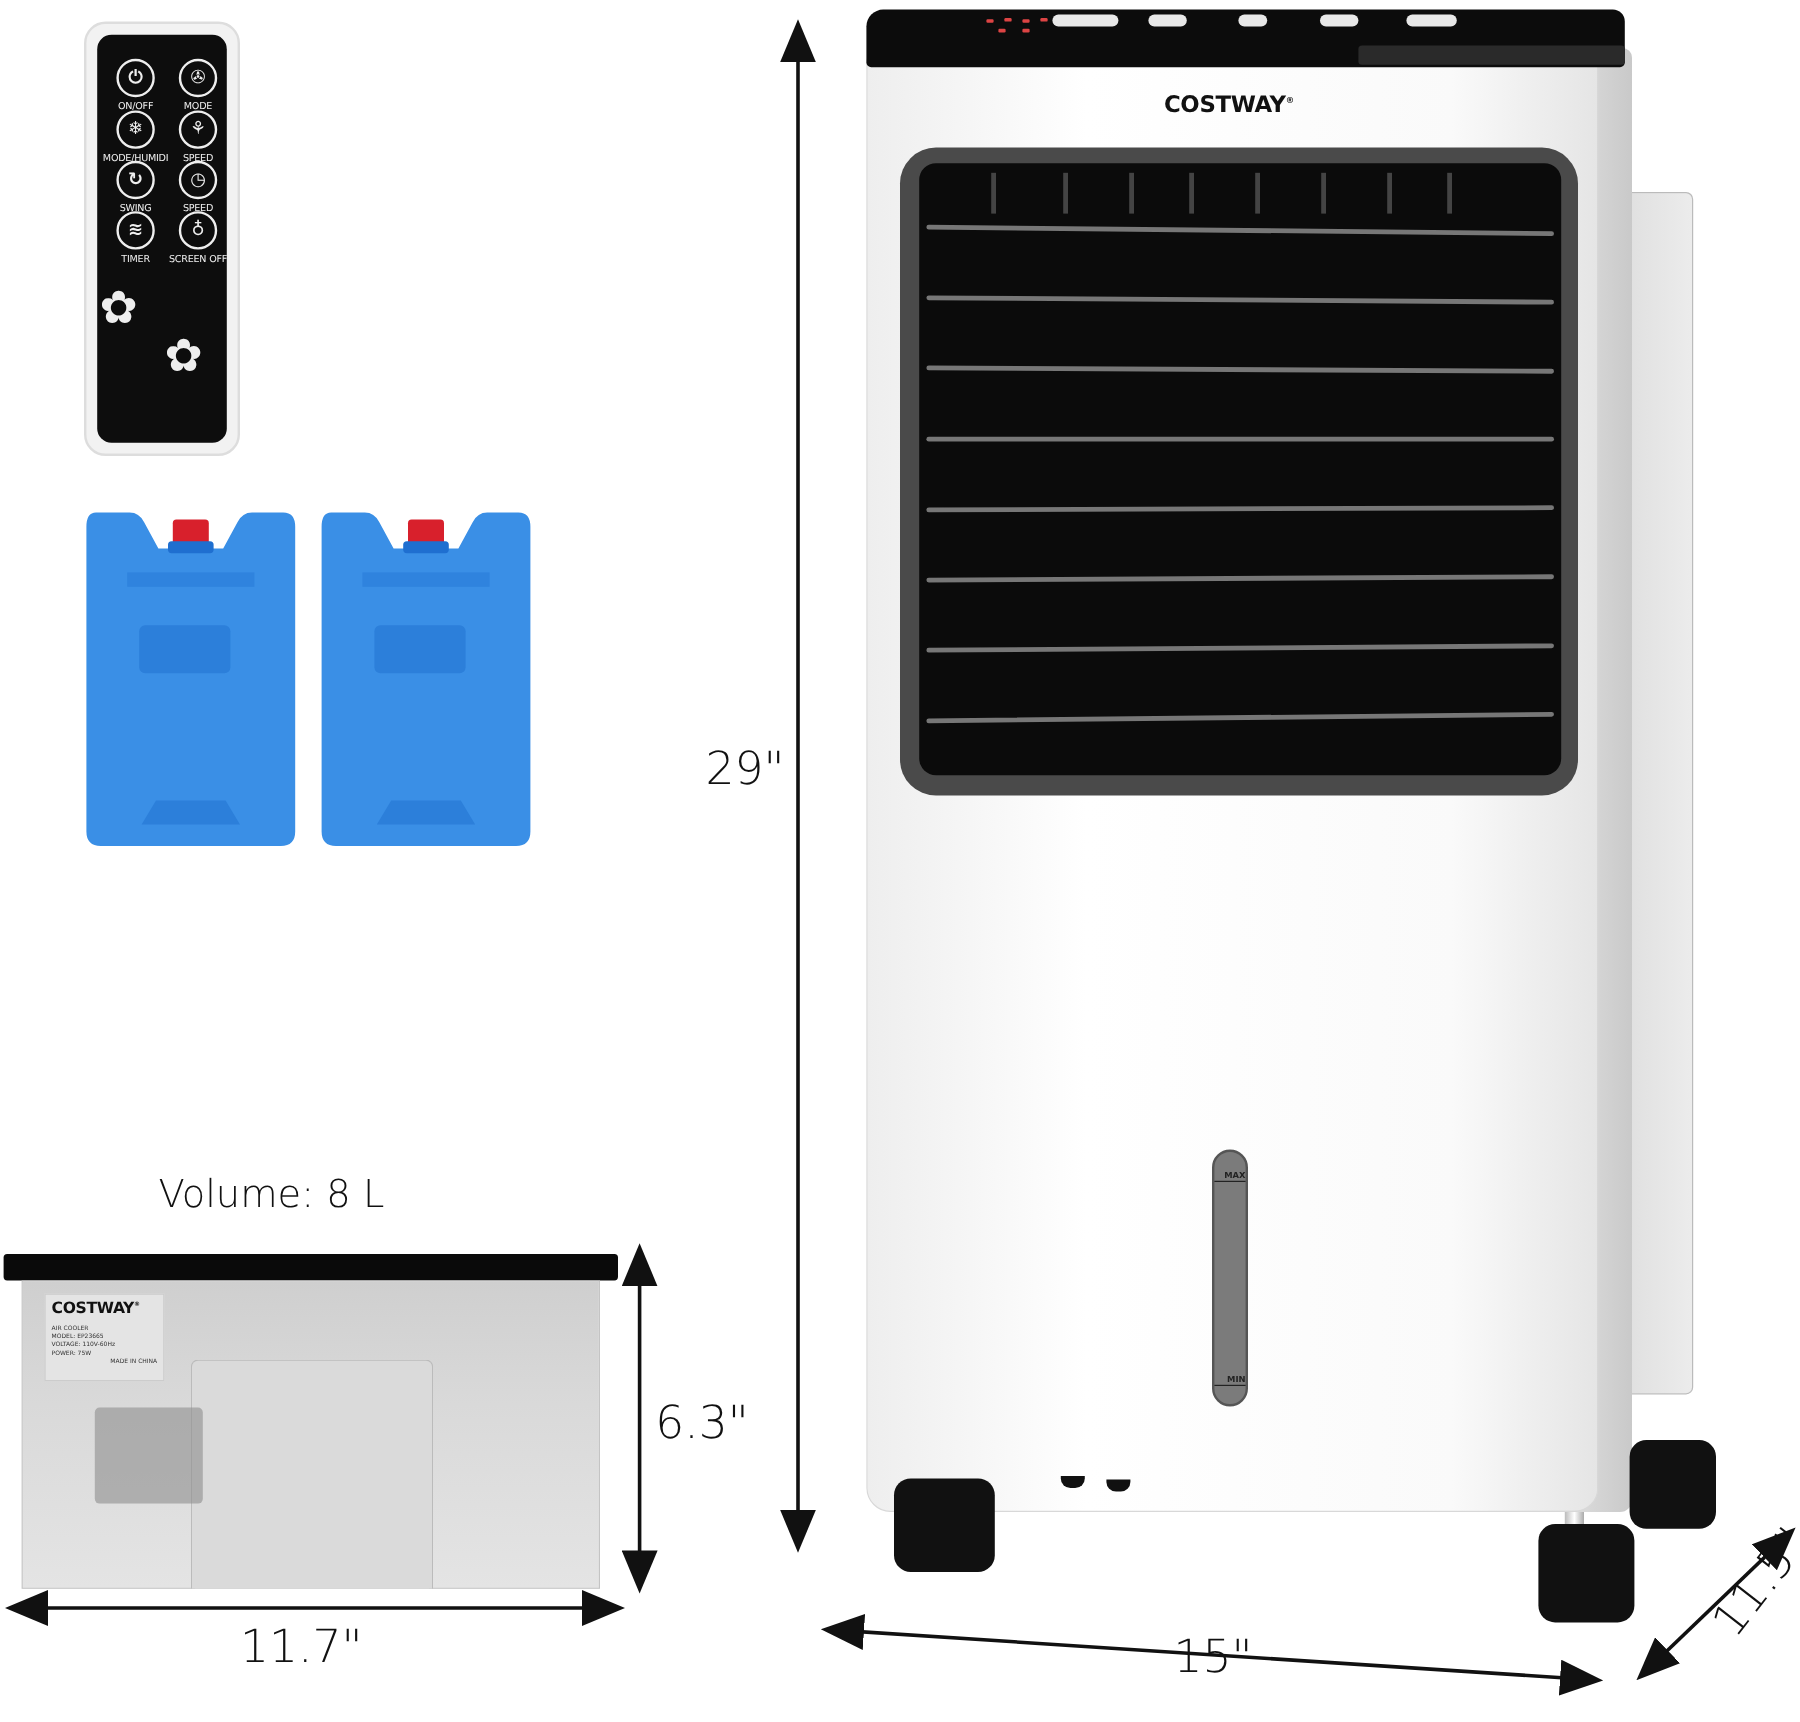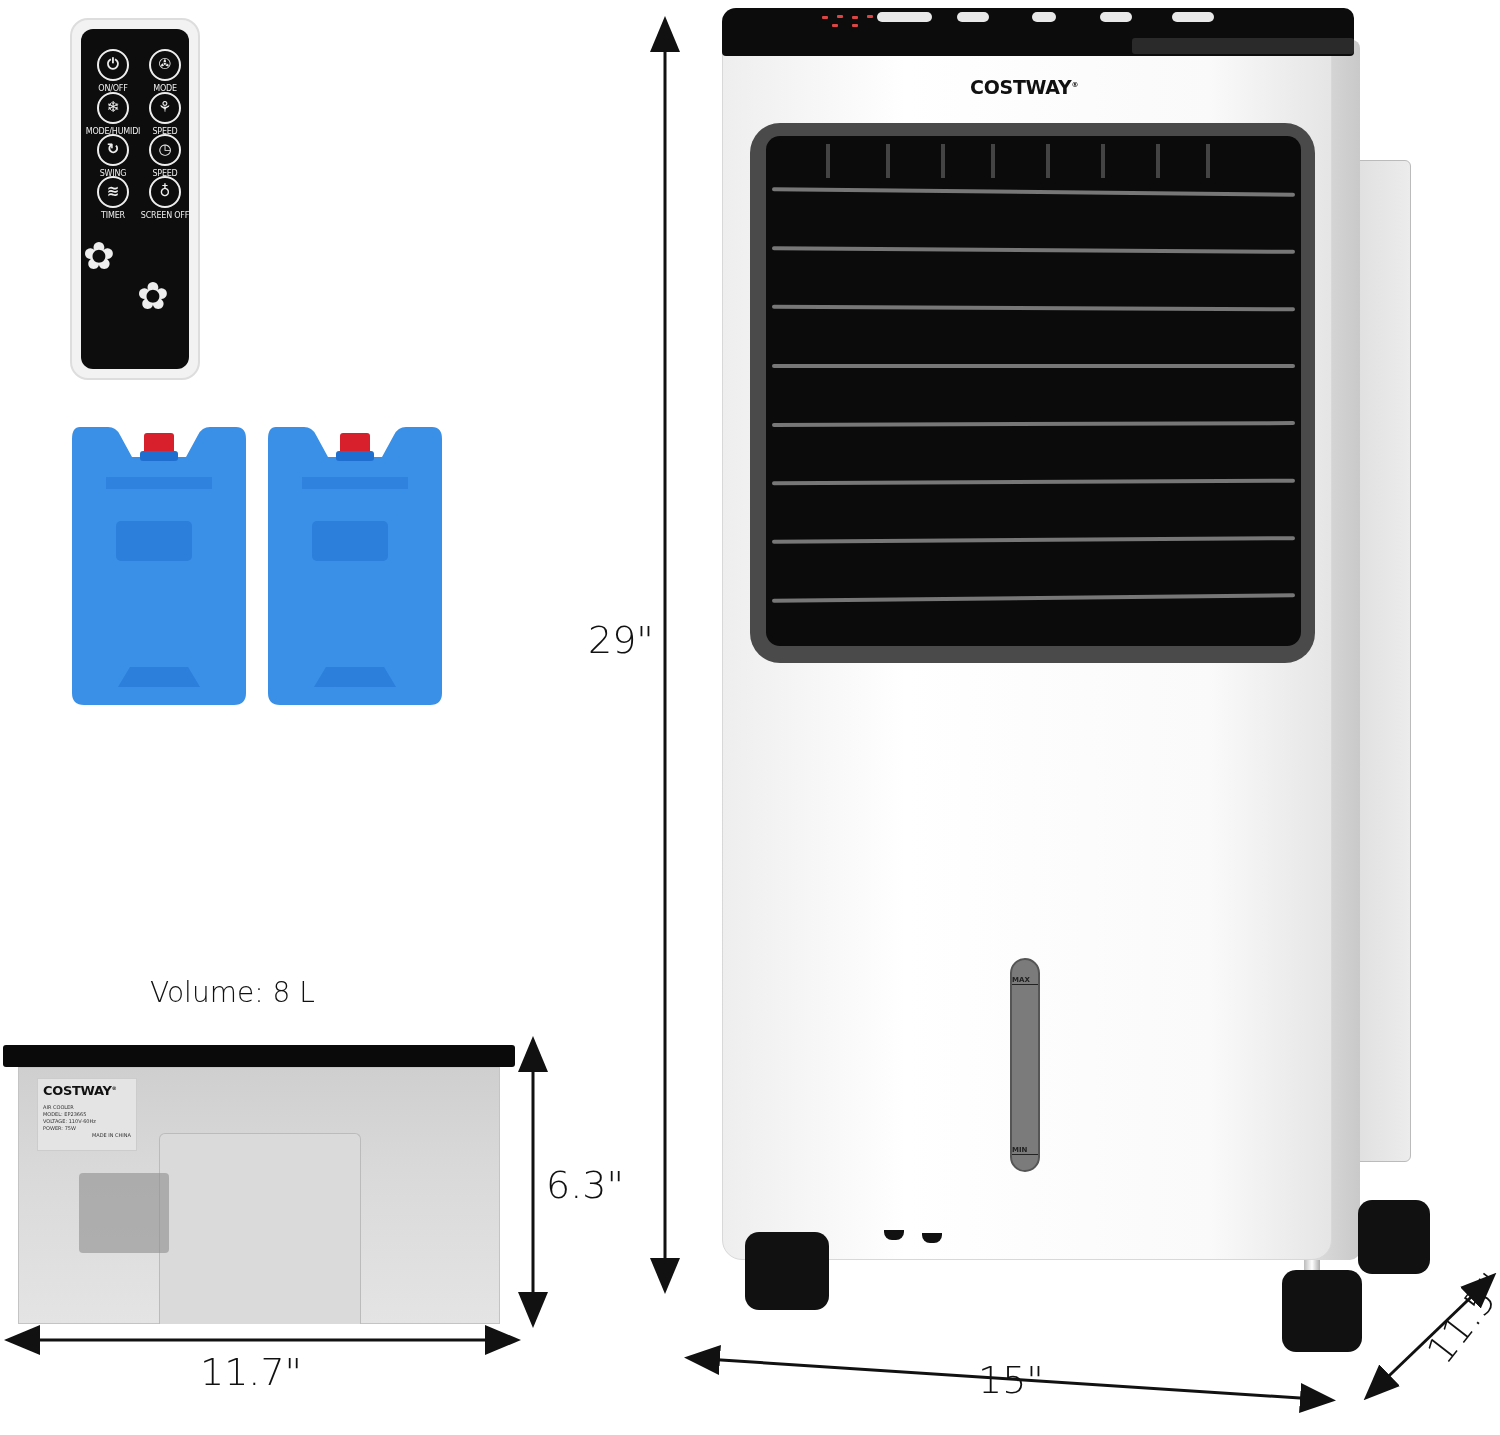--- a/index.html
+++ b/index.html
@@ -29,21 +29,21 @@
   .cooler-side{left:1240px;top:40px;width:120px;height:1220px;background:linear-gradient(90deg,#f5f5f5,#dcdcdc 60%,#c9c9c9);border-radius:0 8px 10px 0;}
   .cooler-body{left:722px;top:40px;width:610px;height:1220px;background:linear-gradient(90deg,#eeeeee,#ffffff 30%,#fafafa 80%,#e5e5e5);border-radius:12px 4px 20px 20px;border:1px solid #d8d8d8;box-sizing:border-box;}
   .cooler-top{left:722px;top:8px;width:632px;height:48px;background:#0c0c0c;border-radius:14px 10px 4px 4px;}
   .ctrl{position:absolute;top:4px;height:10px;background:#e8e8e8;border-radius:5px;}
   .led{position:absolute;width:6px;height:3px;background:#d44;border-radius:1px;}
   .vent-frame{left:750px;top:123px;width:565px;height:540px;background:#4a4a4a;border-radius:30px;}
   .vent{left:766px;top:136px;width:535px;height:510px;background:#0b0b0b;border-radius:14px;overflow:hidden;}
   .louver{position:absolute;left:6px;right:6px;height:4px;background:#777;border-radius:3px;}
   .rib{position:absolute;width:4px;height:34px;background:#444;}
   .gauge{left:1010px;top:958px;width:30px;height:214px;background:#7b7b7b;border:2px solid #555;border-radius:15px;box-sizing:border-box;}
-  .gauge span{position:absolute;left:0;right:0;text-align:left;font-size:7px;color:#222;font-weight:bold;border-bottom:1.5px solid #222;}
+  .gauge span{position:absolute;left:0;right:0;text-align:right;font-size:7px;color:#222;font-weight:bold;border-bottom:1.5px solid #222;}
   .wheel{position:absolute;background:#111;border-radius:14px;}
   .stem{position:absolute;background:linear-gradient(90deg,#bbb,#fff,#aaa);}
   svg.lines{position:absolute;left:0;top:0;}
 </style>
 </head>
 <body>
 
 <div class="abs remote">
   <div class="remote-face">
     <div class="rb" style="left:16px;top:20px">⏻</div>
@@ -81,21 +81,21 @@
 </svg>
 <svg class="abs ice" style="left:266px;top:425px" viewBox="0 0 178 282">
   <path d="M10 2 H38 Q46 2 50 10 L62 32 H116 L128 10 Q132 2 140 2 H166 Q176 2 176 14 V268 Q176 280 164 280 H14 Q2 280 2 268 V14 Q2 2 10 2 Z" fill="#3a8fe6"></path>
   <rect x="74" y="8" width="30" height="22" rx="3" fill="#d8202c"></rect>
   <rect x="70" y="26" width="38" height="10" rx="3" fill="#1f6fd0"></rect>
   <rect x="36" y="52" width="106" height="12" fill="#2f83de"></rect>
   <rect x="46" y="96" width="76" height="40" rx="5" fill="#2c7fda"></rect>
   <path d="M48 262 L60 242 H118 L130 262 Z" fill="#2c7fda"></path>
 </svg>
 
-<div class="dim" style="left:150px;top:976px;font-size:28px">Volume: 8 L</div>
+<div class="dim" style="left:132px;top:976px;font-size:32px">Volume: 8 L</div>
 <div class="abs tank-lid"></div>
 <div class="abs tank">
   <div class="tank-notch"></div>
   <div class="tank-pump"></div>
   <div class="tank-label">
     <div class="brand tl-brand"><span>COSTWAY</span><sup style="font-size:5px">®</sup></div>
     <div class="tl-small" style="margin-top:6px">AIR COOLER</div>
     <div class="tl-small">MODEL: EP23665</div>
     <div class="tl-small">VOLTAGE: 110V-60Hz</div>
     <div class="tl-small">POWER: 75W</div>

